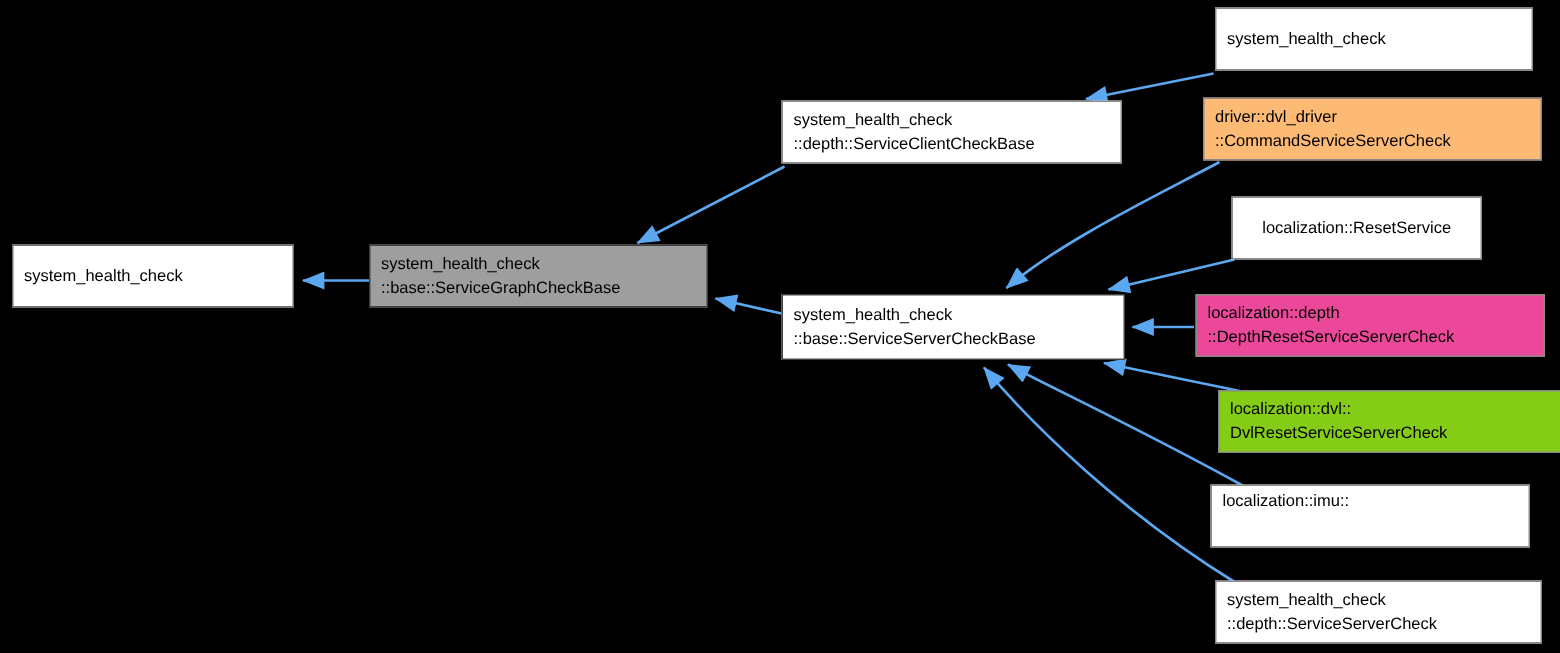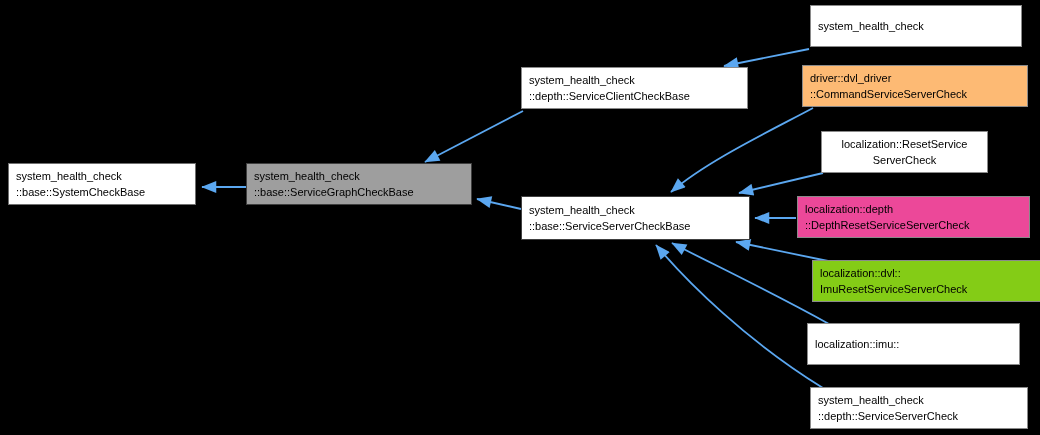--- a/index.html
+++ b/index.html
@@ -58,21 +58,20 @@
         <path d="M823,173 L739,193" fill="none" stroke="#5ba7f0" stroke-width="1.8" marker-end="url(#arrowhead)"></path>
         <path d="M796,218 L755,218" fill="none" stroke="#5ba7f0" stroke-width="1.8" marker-end="url(#arrowhead)"></path>
         <path d="M828,261 L736,242" fill="none" stroke="#5ba7f0" stroke-width="1.8" marker-end="url(#arrowhead)"></path>
         <path d="M829,324 C762,287 702,259 672,243" fill="none" stroke="#5ba7f0" stroke-width="1.8" marker-end="url(#arrowhead)"></path>
         <path d="M823,388 C747,341 688,283 656,245" fill="none" stroke="#5ba7f0" stroke-width="1.8" marker-end="url(#arrowhead)"></path>
       </g>
   </svg>
   <div id="nodes">
       <div class="node align-left" style="left: 8px; top: 163px; width: 188px; height: 42px; background: rgb(255, 255, 255); border: 1.4px solid rgb(111, 111, 111);">
         <span>system_health_check</span>
-        <span>::base::SystemCheckBase</span>
       </div>
       <div class="node align-left" style="left: 246px; top: 163px; width: 226px; height: 42px; background: rgb(158, 158, 158); border: 1.4px solid rgb(63, 63, 63);">
         <span>system_health_check</span>
         <span>::base::ServiceGraphCheckBase</span>
       </div>
       <div class="node align-left" style="left: 521px; top: 67px; width: 227px; height: 42px; background: rgb(255, 255, 255); border: 1.4px solid rgb(138, 138, 138);">
         <span>system_health_check</span>
         <span>::depth::ServiceClientCheckBase</span>
       </div>
       <div class="node align-left" style="left: 810px; top: 5px; width: 212px; height: 42px; background: rgb(255, 255, 255); border: 1.4px solid rgb(138, 138, 138);">
@@ -81,31 +80,30 @@
       <div class="node align-left" style="left: 521px; top: 196px; width: 229px; height: 44px; background: rgb(255, 255, 255); border: 1.4px solid rgb(64, 64, 64);">
         <span>system_health_check</span>
         <span>::base::ServiceServerCheckBase</span>
       </div>
       <div class="node align-left" style="left: 802px; top: 65px; width: 226px; height: 42px; background: #fdba74; border: 1.4px solid rgb(138, 138, 138);">
         <span>driver::dvl_driver</span>
         <span>::CommandServiceServerCheck</span>
       </div>
       <div class="node align-center" style="left: 821px; top: 131px; width: 167px; height: 42px; background: rgb(255, 255, 255); border: 1.4px solid rgb(138, 138, 138);">
         <span>localization::ResetService</span>
-        <span>ServerCheck</span>
       </div>
       <div class="node align-left" style="left: 797px; top: 196px; width: 233px; height: 42px; background: #ec4899; border: 1.4px solid rgb(138, 138, 138);">
         <span>localization::depth</span>
         <span>::DepthResetServiceServerCheck</span>
       </div>
       <div class="node align-left" style="left: 812px; top: 260px; width: 230px; height: 42px; background: #84cc16; border: 1.4px solid rgb(138, 138, 138);">
         <span>localization::dvl::</span>
-        <span>ImuResetServiceServerCheck</span>
+        <span>DvlResetServiceServerCheck</span>
       </div>
-      <div class="node align-left" style="left: 807px; top: 323px; width: 213px; height: 42px; background: rgb(255, 255, 255); border: 1.4px solid rgb(138, 138, 138);">
+      <div class="node align-left" style="left: 807px; top: 323px; width: 213px; height: 42px; background: rgb(255, 255, 255); border: 1.4px solid rgb(138, 138, 138); justify-content: space-between;">
         <span>localization::imu::</span>
       </div>
       <div class="node align-left" style="left: 810px; top: 387px; width: 218px; height: 42px; background: rgb(255, 255, 255); border: 1.4px solid rgb(138, 138, 138);">
         <span>system_health_check</span>
         <span>::depth::ServiceServerCheck</span>
       </div>
     </div>
 </div>
 
 </body></html>

